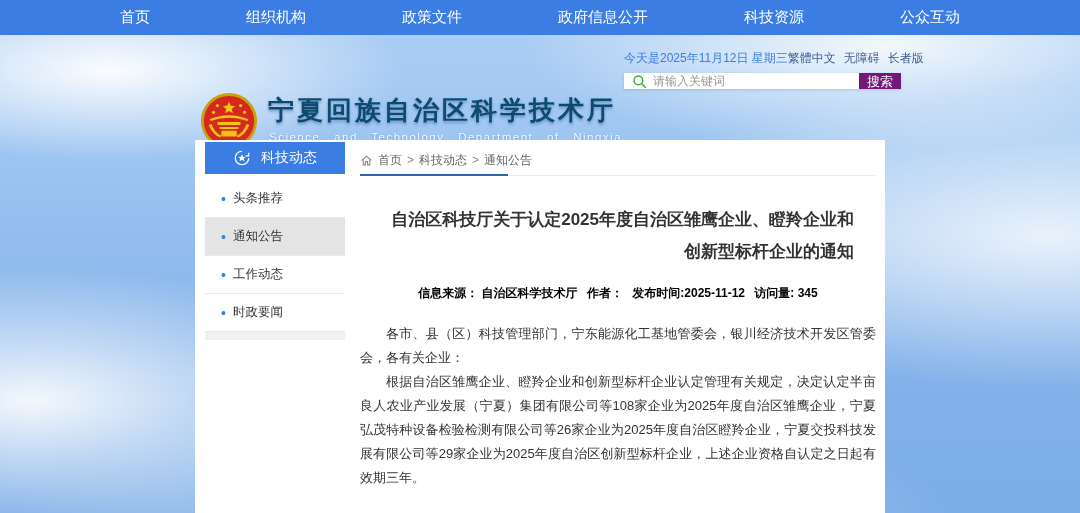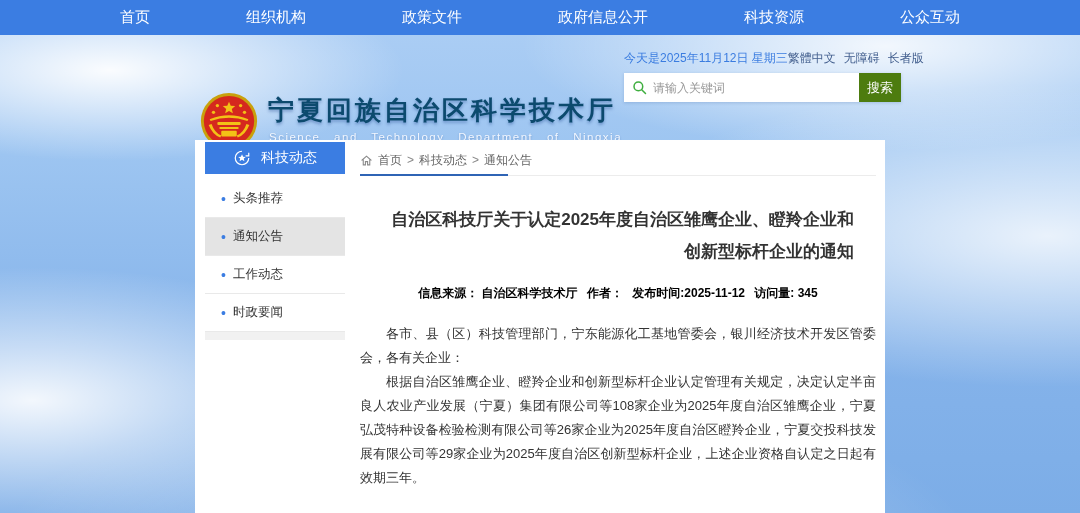--- a/index.html
+++ b/index.html
@@ -34,26 +34,26 @@
   .site-subtitle {
     position:absolute; left:269px; top:96px; color:#f2f7ff; font-size:11.5px;
     letter-spacing:1.5px; word-spacing:9px; white-space:nowrap;
     text-shadow:0 1px 2px rgba(40,80,150,.4);
   }
   .header-right { position:absolute; left:624px; top:15px; width:277px; }
   .date-row { display:flex; justify-content:space-between; align-items:center; height:16px; }
   .date-text { color:#3a7ce0; font-size:12px; white-space:nowrap; }
   .quick-links { display:flex; gap:8px;justify-content:space-between; }
   .quick-links a { color:#44608f; font-size:12px; text-decoration:none; white-space:nowrap; cursor:pointer; }
-  .search-row { margin-top:7px; display:flex; height:29px; box-shadow:0 1px 3px rgba(60,100,160,.25); }
+  .search-row { margin-top:7px; display:flex; height:16px; box-shadow:0 1px 3px rgba(60,100,160,.25); }
   .search-box { flex:1; background:#fff; display:flex; align-items:center; padding:0 8px; gap:6px; }
   .search-box input { border:none; outline:none; flex:1; font-size:12px; color:#333;
     font-family:"Liberation Sans","DejaVu Sans",sans-serif; }
   .search-box input::placeholder { color:#999; }
-  .search-btn { width:42px; background:#4d7c0f; color:#fff; font-size:13px; border:none; cursor:pointer;
+  .search-btn { width:42px; background:#701a75; color:#fff; font-size:13px; border:none; cursor:pointer;
     font-family:"Liberation Sans","DejaVu Sans",sans-serif; }
 
   
   .content { position:absolute; left:195px; top:140px; width:690px; height:465px; background:#fff; }
 
   
   .sidebar { position:absolute; left:10px; top:2px; width:140px; }
   .sidebar-header {
     height:32px; background:#3b7de2; color:#fff; font-size:14px;
     display:flex; align-items:center; justify-content:center; gap:10px;

